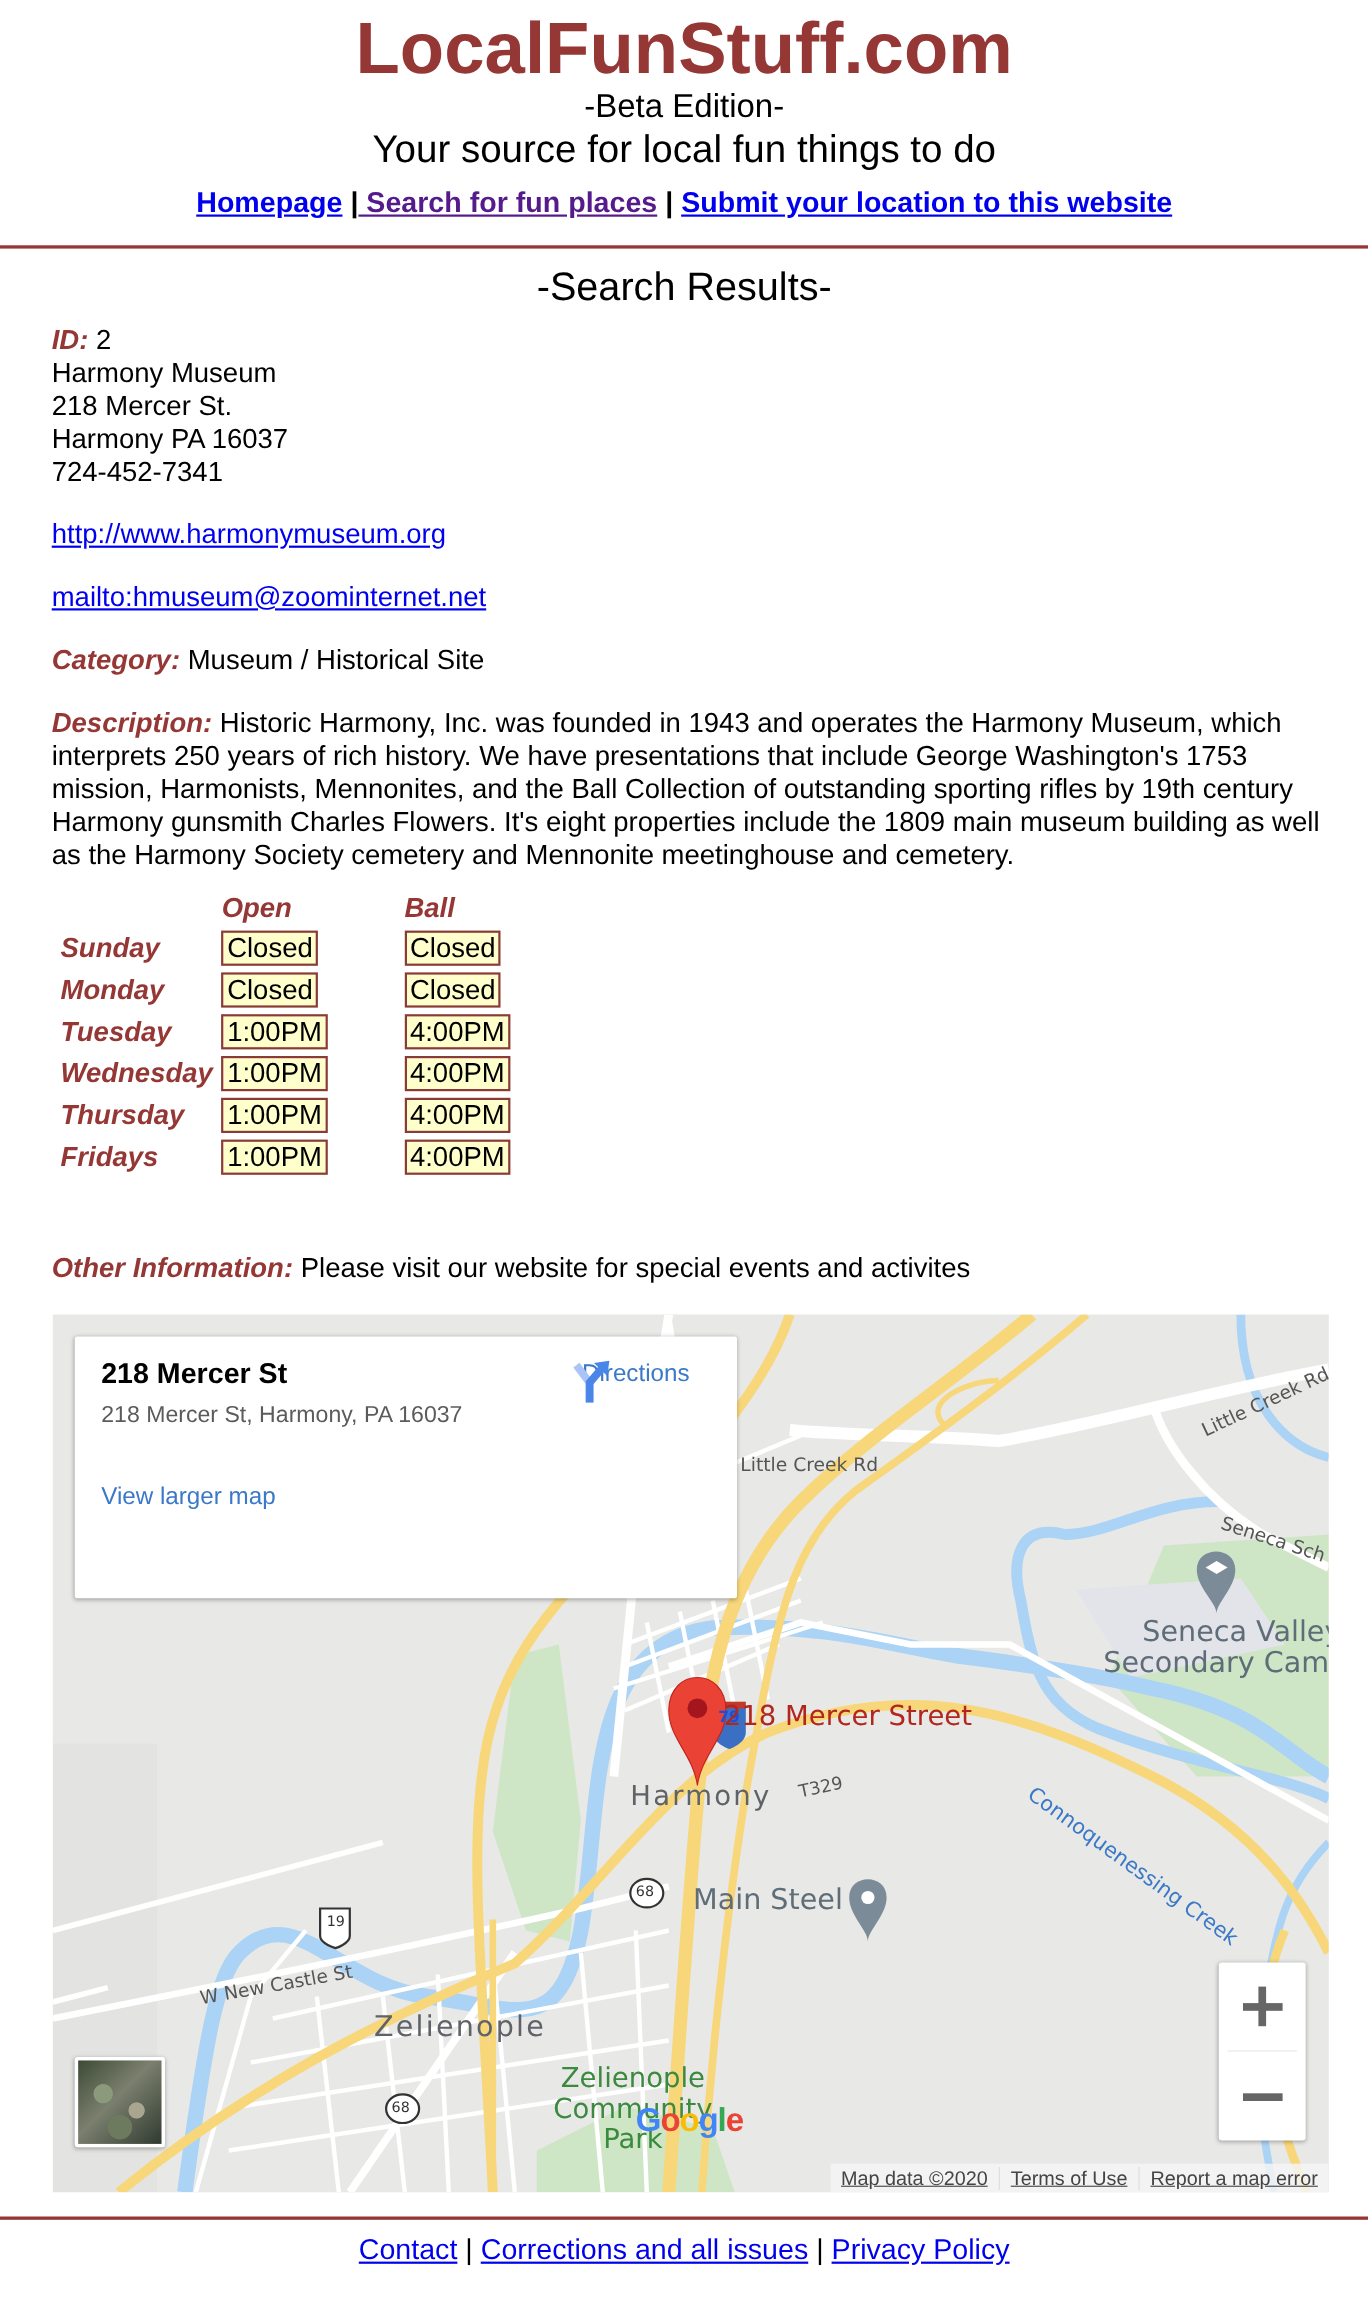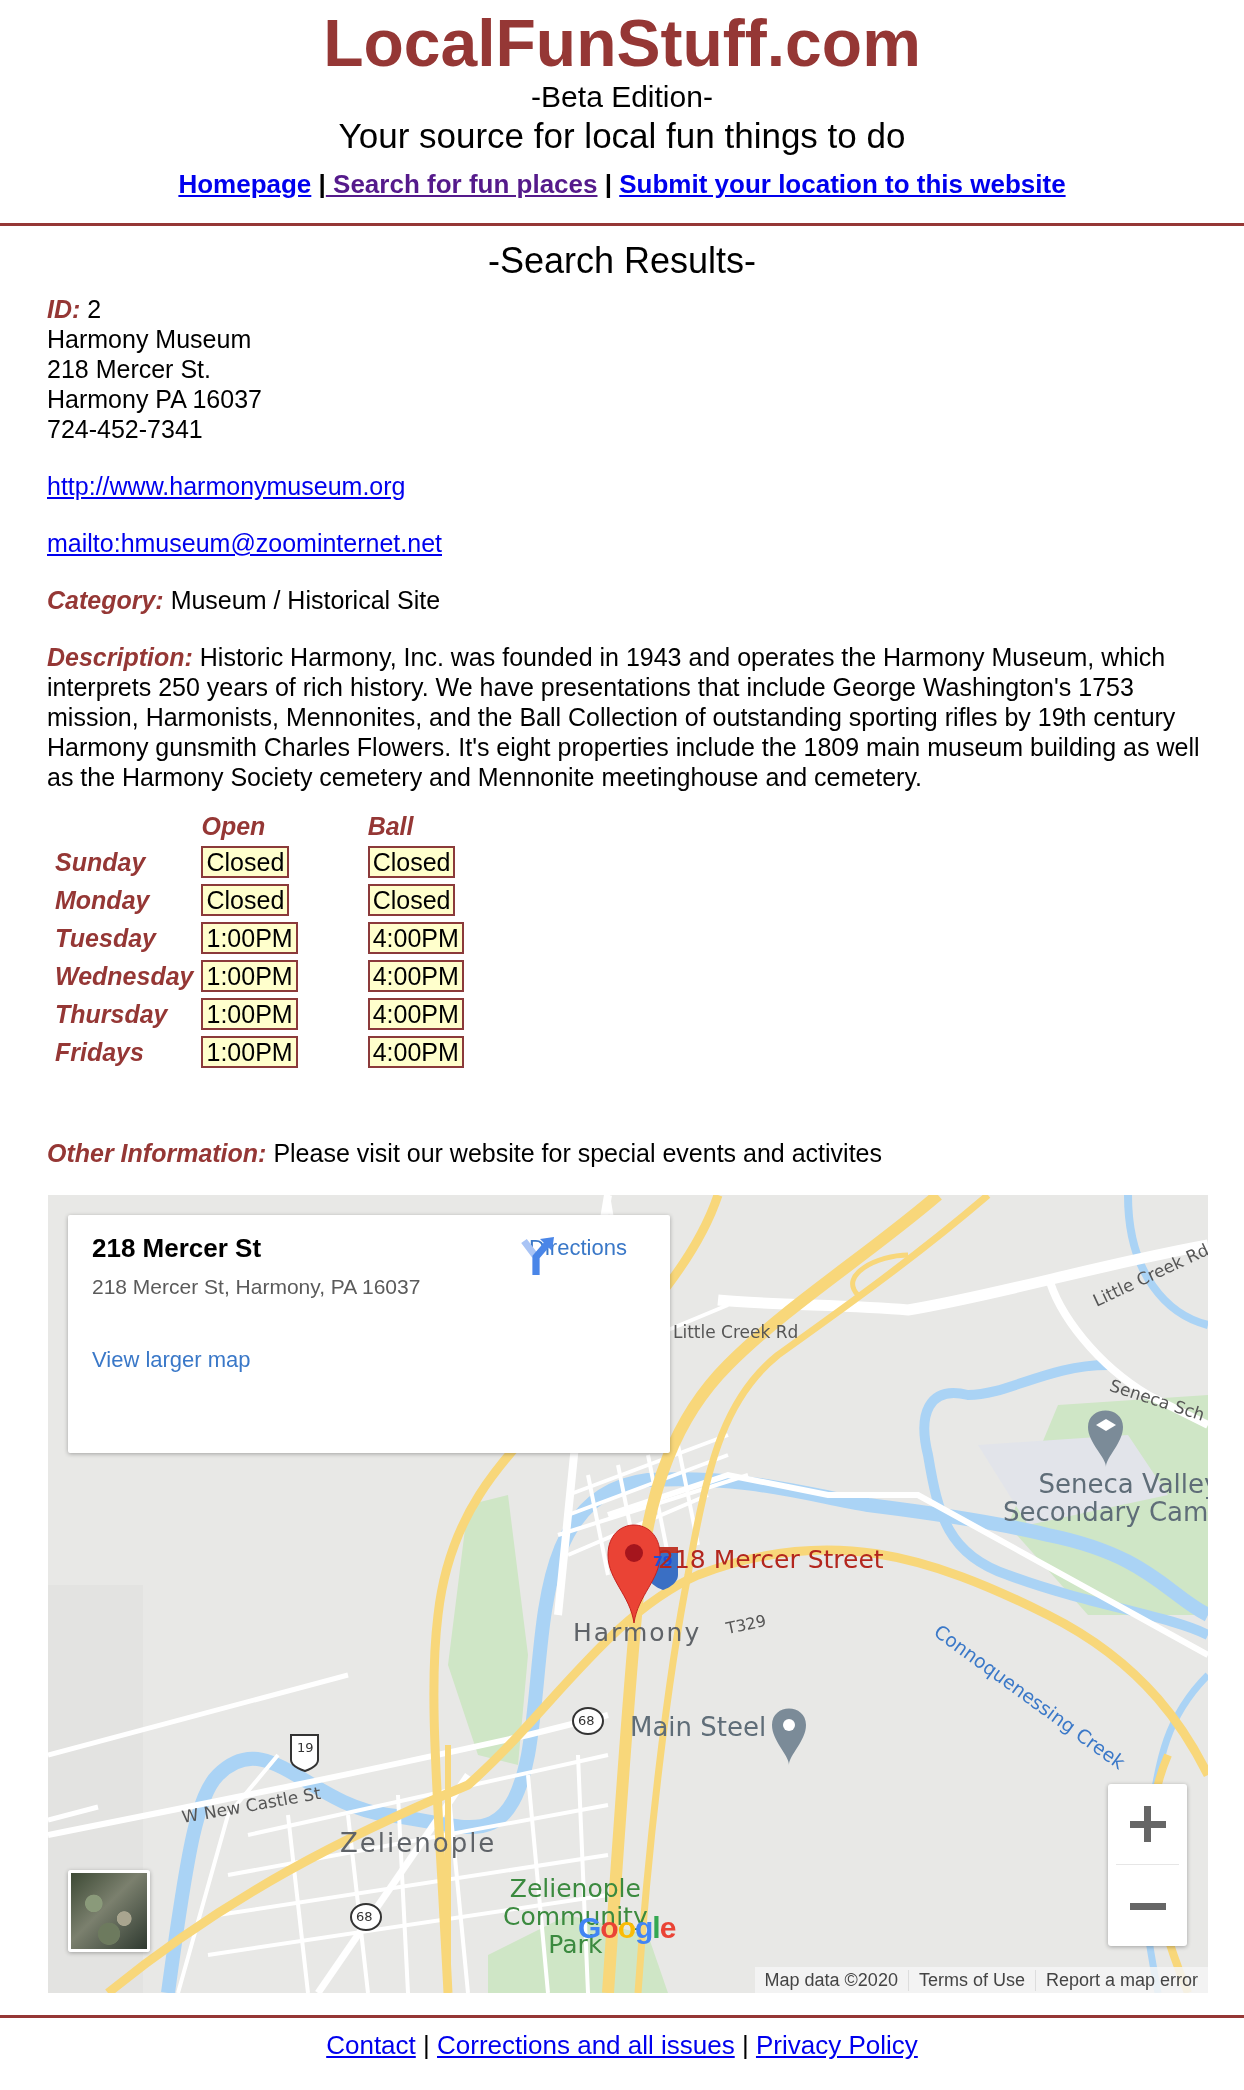--- a/index.html
+++ b/index.html
@@ -50,21 +50,21 @@
   #zoom-ctl .btn { position:absolute; left:0; width:79px; height:80px; cursor:pointer; }
   #zoom-ctl .sep { position:absolute; left:8px; width:63px; top:80px; height:1px; background:#e6e6e6; }
 
   #satellite { position:absolute; left:20px; top:675px; width:76px; height:76px; border:3px solid #fff; border-radius:3px;
                box-shadow:0 1px 4px rgba(0,0,0,0.3);
                background: radial-gradient(circle at 30% 40%, #8a9a7a 0 12%, transparent 13%),
                            radial-gradient(circle at 70% 60%, #a9a58f 0 10%, transparent 11%),
                            radial-gradient(circle at 50% 80%, #6d7a5e 0 15%, transparent 16%),
                            linear-gradient(135deg, #3d4a35 0%, #7b806e 45%, #2f3a30 100%); }
   #attrib { position:absolute; right:0; bottom:0; height:26px; background:rgba(245,245,245,0.85); font-size:18px; color:#444;
-            display:flex; align-items:center; }
+            display:flex; align-items:center;text-decoration:underline; }
   #attrib span { padding:0 10px; border-left:1px solid #ddd; }
   #attrib span:first-child { border-left:none; }
   #google-logo { position:absolute; left:530px; top:716px; font-size:30px; font-weight:bold; font-family:"Liberation Sans", sans-serif; letter-spacing:-1px; }
 
   #footer-nav { position:absolute; left:0; width:1244px; top:2029px; text-align:center; font-size:26px; line-height:32px; }
 </style>
 </head>
 <body>
 
 <div id="header">

